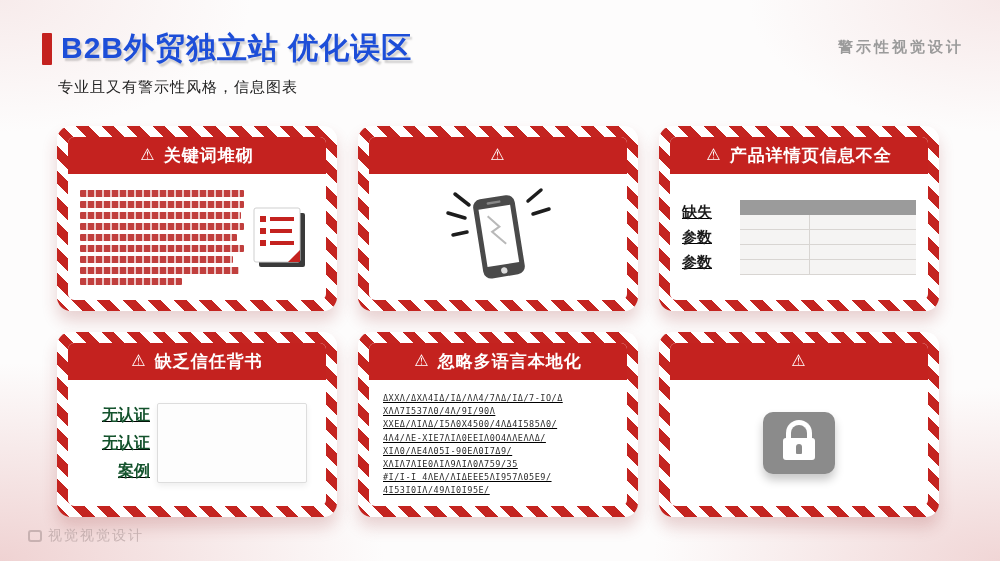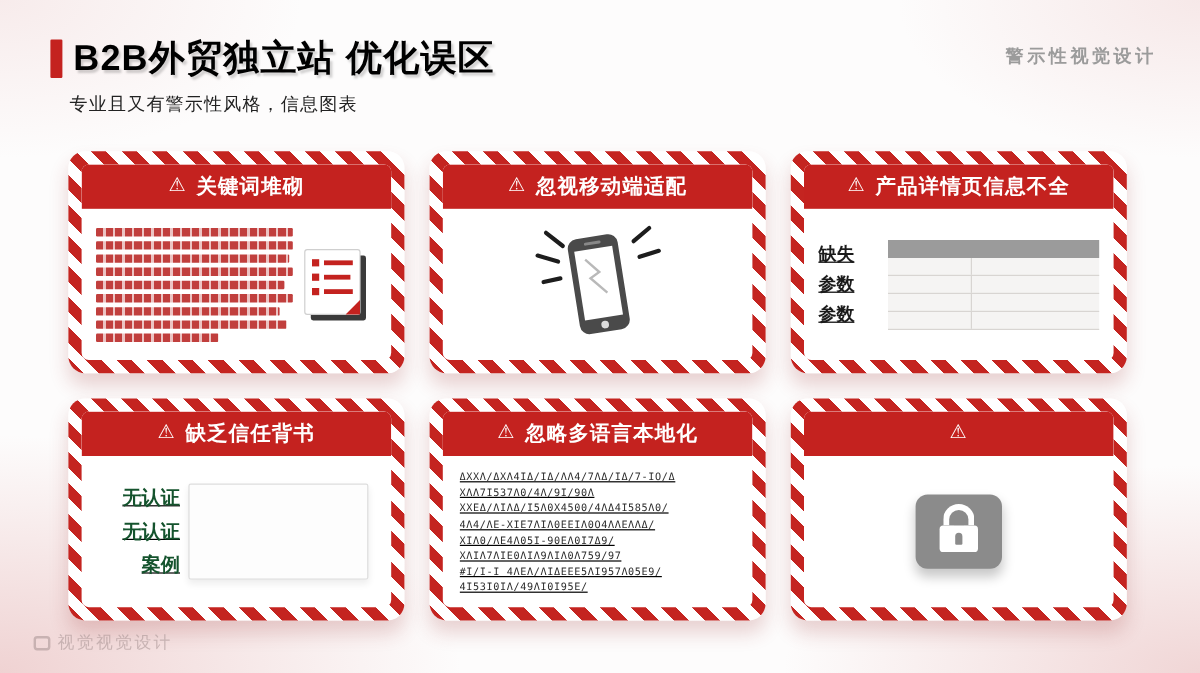--- a/index.html
+++ b/index.html
@@ -10,21 +10,21 @@
     background:
       radial-gradient(620px 320px at 0% 100%, rgba(228,176,176,.55), transparent 62%),
       radial-gradient(560px 280px at 100% 100%, rgba(228,176,176,.5), transparent 62%),
       radial-gradient(420px 220px at 100% 0%, rgba(235,200,200,.38), transparent 60%),
       radial-gradient(420px 220px at 0% 0%, rgba(235,200,200,.32), transparent 60%),
       #fdfcfc;
   }
   
   .hdr { position:absolute; left:42px; top:28px; display:flex; align-items:center; }
   .accent-bar { width:10px; height:32px; background:#c4221f; margin-right:9px; border-radius:1px; }
-  .page-title { font-size:30px; font-weight:bold; color:#000000; letter-spacing:1px;
+  .page-title { font-size:30px; font-weight:bold; color:#1d4ed8; letter-spacing:1px;
                 text-shadow:2px 3px 2px rgba(0,0,0,.18); }
   .top-right { position:absolute; right:36px; top:38px; color:#9b9b9b; font-weight:bold;
                font-size:15px; letter-spacing:3px; }
   .subtitle { position:absolute; left:58px; top:78px; font-size:15px; color:#222; letter-spacing:1px; }
 
   
   .grid { position:absolute; left:57px; top:126px;
           display:grid; grid-template-columns:repeat(3,280px); grid-auto-rows:185px; gap:21px 21px; }
   .card {
     background: repeating-linear-gradient(45deg, #c42420 0 9px, #ffffff 9px 18px);
@@ -127,21 +127,20 @@
           </svg>
         </div>
       </div>
     </div>
   </div>
 
   <div class="card">
     <div class="card-inner">
       <div class="card-head">
         <span class="warn-glyph">⚠</span>
-        <span>忽视移动端适配</span>
       </div>
       <div class="card-body">
         <div class="phone-wrap">
           <svg width="130" height="104" viewBox="0 0 130 104">
             <g transform="rotate(-9 65 52)">
               <rect x="45" y="12" width="42" height="80" rx="8" fill="#4a4a4a"></rect>
               <rect x="50" y="22" width="32" height="58" fill="#ffffff"></rect>
               <circle cx="66" cy="86" r="3.2" fill="#dddddd"></circle>
               <rect x="59" y="16" width="14" height="2.5" rx="1.2" fill="#888888"></rect>
               <path d="M58 30 l10 12 l-8 4 l12 14" stroke="#b9b9b9" stroke-width="2" fill="none"></path>
@@ -219,21 +218,21 @@
         <span class="warn-glyph">⚠</span>
         <span>忽略多语言本地化</span>
       </div>
       <div class="card-body">
         <div class="glyphs">
           <div class="glyph-line">ΔXXΛ/ΔXΛ4ΙΔ/ΙΔ/ΛΛ4/7ΛΔ/ΙΔ/7-ΙΟ/Δ</div>
           <div class="glyph-line">ΧΛΛ7Ι537Λ0/4Λ/9Ι/90Λ</div>
           <div class="glyph-line">ΧΧΕΔ/ΛΙΛΔ/Ι5Λ0Χ4500/4ΛΔ4Ι585Λ0/</div>
           <div class="glyph-line">4Λ4/ΛΕ-ΧΙΕ7ΛΙΛ0ΕΕΙΛ0Ο4ΛΛΕΛΛΔ/</div>
           <div class="glyph-line">ΧΙΛ0/ΛΕ4Λ05Ι-90ΕΛ0Ι7Δ9/</div>
-          <div class="glyph-line">ΧΛΙΛ7ΛΙΕ0ΛΙΛ9ΛΙΛ0Λ759/97</div>
+          <div class="glyph-line">ΧΛΙΛ7ΛΙΕ0ΛΙΛ9ΛΙΛ0Λ759/35</div>
           <div class="glyph-line">#Ι/Ι-Ι 4ΛΕΛ/ΛΙΔΕΕΕ5ΛΙ957Λ05Ε9/</div>
           <div class="glyph-line">4Ι53Ι0ΙΛ/49ΛΙ0Ι95Ε/</div>
         </div>
       </div>
     </div>
   </div>
 
   <div class="card">
     <div class="card-inner">
       <div class="card-head">

